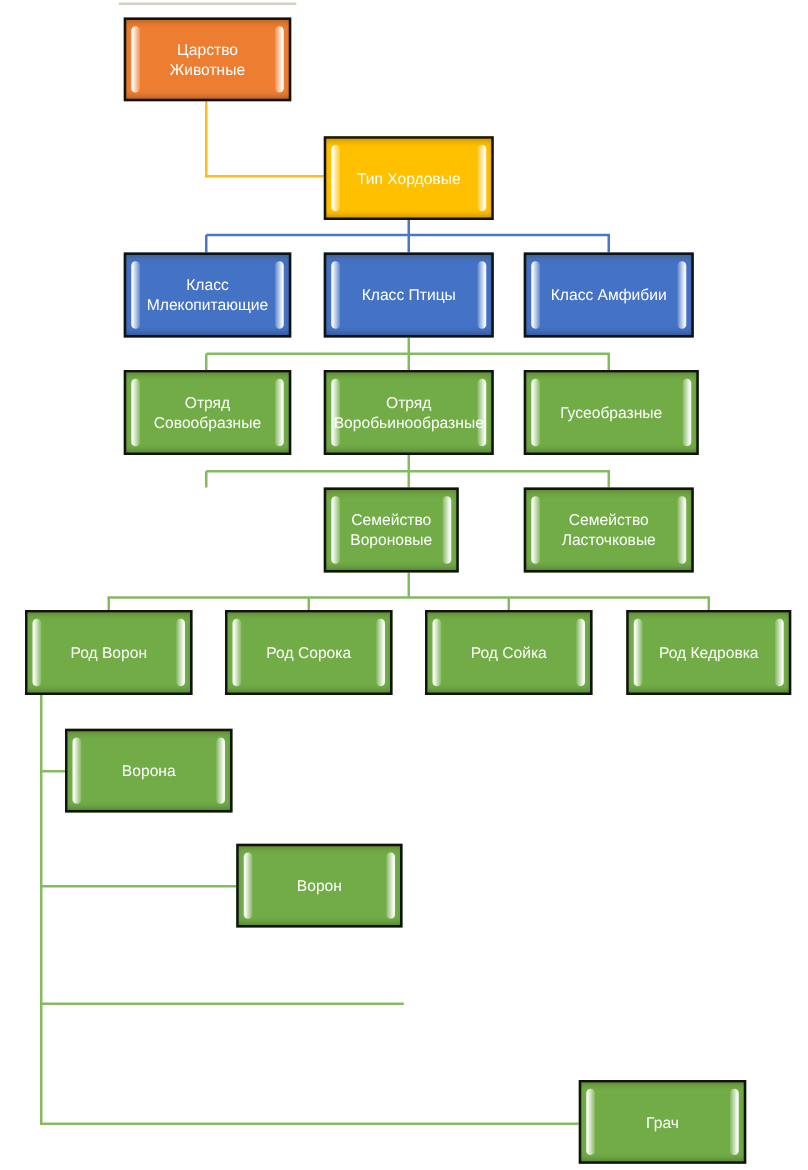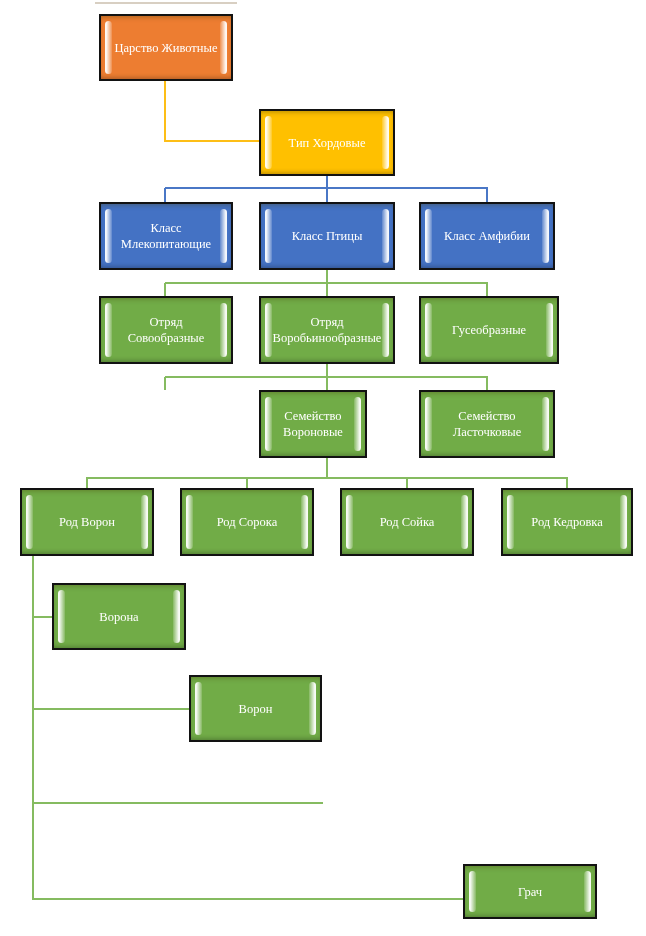--- a/index.html
+++ b/index.html
@@ -1,18 +1,18 @@
 <!DOCTYPE html>
 <html><head>
 <meta charset="utf-8">
 <style>
   html,body{margin:0;padding:0;background:#ffffff;}
   #stage{
     position:relative;width:646px;height:936px;background:#ffffff;
-    font-family:Liberation Serif, serif;overflow:hidden;
+    font-family:Liberation Sans, sans-serif;overflow:hidden;
   }
   
   .node{
     position:absolute;box-sizing:border-box;border:2px solid #121212;
     display:flex;align-items:center;justify-content:center;text-align:center;
     color:#ffffff;font-size:12.5px;line-height:1.28;
     box-shadow:inset 0 4px 5px -3px rgba(70,60,0,.40), inset 0 -4px 5px -3px rgba(0,0,0,.30);
   }
   .node::before,.node::after{
     content:"";position:absolute;top:5px;bottom:5px;width:7px;border-radius:4px;pointer-events:none;
@@ -36,21 +36,21 @@
   .n8{left:99px;top:390px;width:134px;height:68px}
   .n9{left:259px;top:390px;width:108px;height:68px}
   .n10{left:419px;top:390px;width:136px;height:68px}
   .n11{left:20px;top:488px;width:134px;height:68px}
   .n12{left:180px;top:488px;width:134px;height:68px}
   .n13{left:340px;top:488px;width:134px;height:68px}
   .n14{left:501px;top:488px;width:132px;height:68px}
   .n15{left:52px;top:583px;width:134px;height:67px}
   .n16{left:189px;top:675px;width:133px;height:67px}
   .n17{left:323px;top:769px;width:133px;height:67px}
-  .n18{left:463px;top:864px;width:134px;height:55px}
+  .n18{left:463px;top:864px;width:134px;height:67px}
   
   .edge{position:absolute;}
   .e-gold{background:#FDBE17;}
   .e-blue{background:#4A77C6;}
   .e-green{background:#85BB60;}
   .e-faint{background:#d8cfc2;}
 </style>
 </head>
 <body>
 

